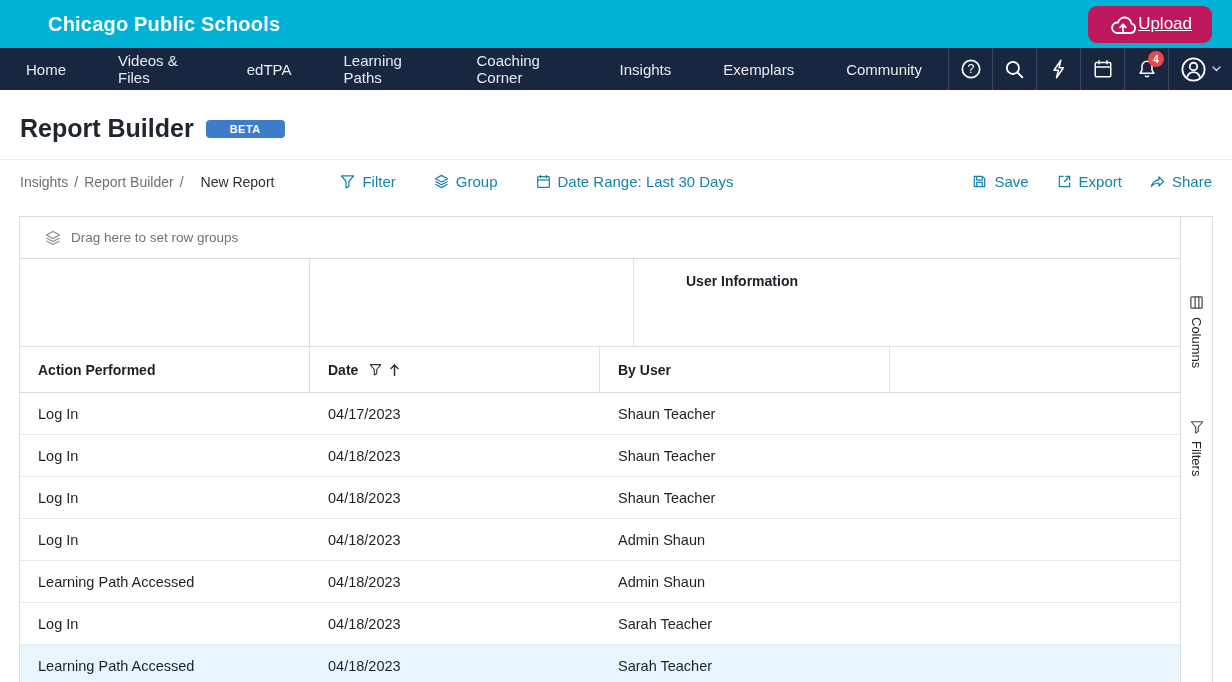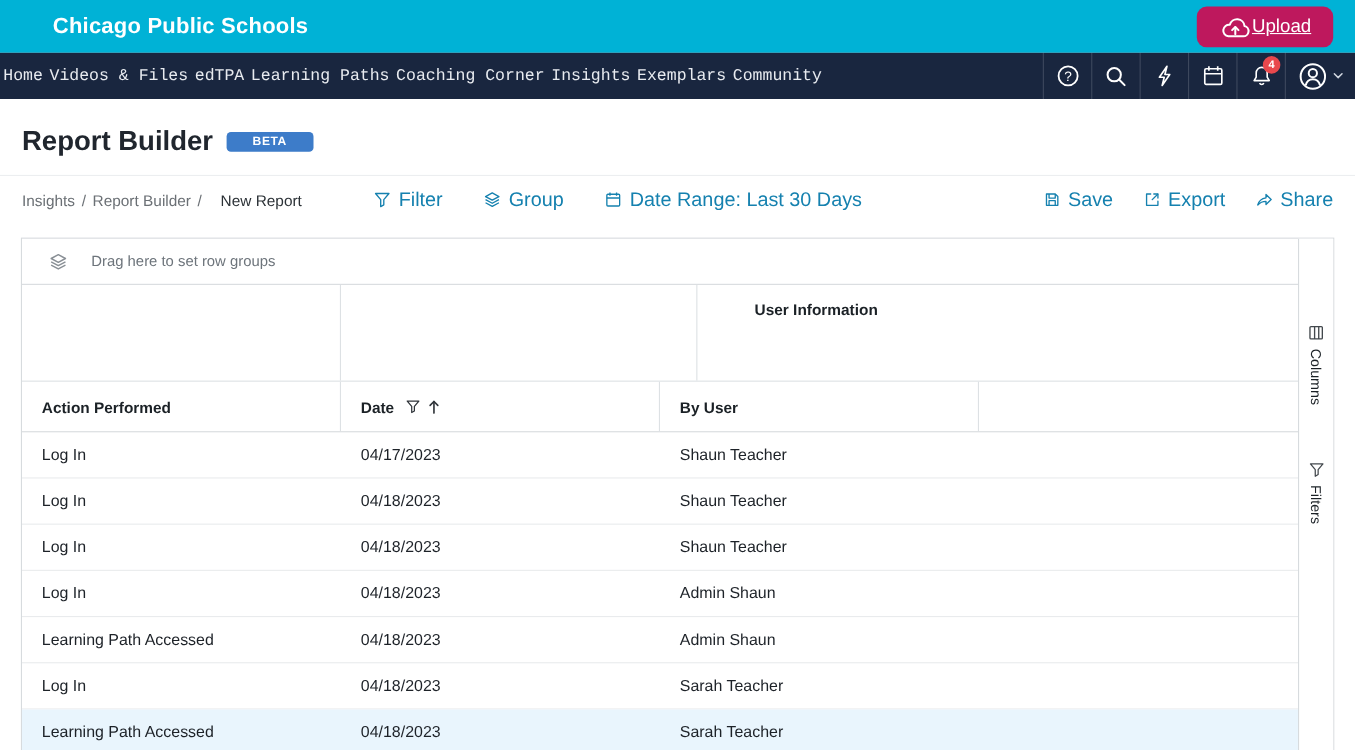--- a/index.html
+++ b/index.html
@@ -9,21 +9,21 @@
   
   .topbar { height:48px; background:#00b2d6; display:flex; align-items:center; }
   .brand { color:#fff; font-size:20px; font-weight:bold; margin-left:48px; letter-spacing:.2px; }
   .upload-btn { margin-left:auto; margin-right:20px; height:37px; background:#be185d;
     border:none; border-radius:9px; color:#fff; font-size:17px; display:flex;
     align-items:center; gap:0; padding:0 20px; cursor:pointer; font-family:inherit;text-decoration:underline; }
 
   
   .navbar { height:42px; background:#19263f; display:flex; align-items:stretch; }
   .nav-links { display:flex; align-items:center; }
-  .nav-link { color:#e8ebf0; font-size:15px; padding:0 3px; text-decoration:none; cursor:pointer;font-family:Liberation Mono, monospace; }
+  .nav-link { color:#e8ebf0; font-size:15px; padding:0 26px; text-decoration:none; cursor:pointer; }
   .nav-icons { margin-left:auto; display:flex; align-items:stretch; }
   .icon-cell { width:44px; display:flex; align-items:center; justify-content:center;
     border-left:1px solid rgba(255,255,255,.16); color:#fff; position:relative; cursor:pointer; }
   .icon-cell.account { width:64px; gap:5px; }
   .badge { position:absolute; top:3px; right:4px; background:#e8484d; color:#fff;
     min-width:16px; height:16px; border-radius:8px; font-size:10px; font-weight:bold;
     display:flex; align-items:center; justify-content:center; padding:0 3px; }
 
   
   .page-header { display:flex; align-items:center; gap:12px; padding:24px 20px 16px; }
@@ -31,29 +31,29 @@
   .beta { background:#3d7cc9; color:#fff; font-size:11px; font-weight:bold;
     padding:3px 24px; border-radius:4px; letter-spacing:.5px; }
 
   
   .toolbar { display:flex; align-items:center; height:44px; padding:0 20px;
     border-top:1px solid #eceef0; }
   .breadcrumb { font-size:14px; color:#6b7075; display:flex; gap:6px; align-items:center; }
   .crumb { color:#6b7075; cursor:pointer; }
   .crumb.current { color:#2c3237;margin-left:11px; }
   .toolbar-left { display:flex; gap:38px; margin-left:66px; }
-  .tool-btn { display:flex; align-items:center; gap:7px; color:#1581af; font-size:18px;
+  .tool-btn { display:flex; align-items:center; gap:7px; color:#1581af; font-size:15px;
     cursor:pointer; background:none; border:none; font-family:inherit; }
   .toolbar-right { margin-left:auto; display:flex; gap:28px; }
 
   
   .grid-wrap { margin:13px 19px 0; border:1px solid #d7dbde; display:flex; height:472px; background:#fff; }
   .grid-main { flex:1; display:flex; flex-direction:column; min-width:0; }
   .drag-row { height:42px; border-bottom:1px solid #d7dbde; display:flex; align-items:center;
-    padding-left:25px; gap:22px; color:#6d747b; font-size:13.5px; }
+    padding-left:25px; gap:10px; color:#6d747b; font-size:13.5px; }
   .group-row { height:88px; display:flex; border-bottom:1px solid #dde1e4;gap:34px; }
   .gc { width:290px; border-right:1px solid #dde1e4; }
   .gc.span { flex:1; border-right:none; padding:14px 0 0 18px; font-weight:bold;
     font-size:14px; color:#1b2126; }
   .header-row { height:46px; display:flex; border-bottom:1px solid #d7dbde;
     font-weight:bold; font-size:14px; color:#1b2126; }
   .hc { width:290px; border-right:1px solid #dde1e4; display:flex; align-items:center;
     padding-left:18px; gap:11px; }
   .hc.last { flex:1; border-right:none; }
   .hdr-icons { display:flex; align-items:center; gap:6px; color:#30353a; }

